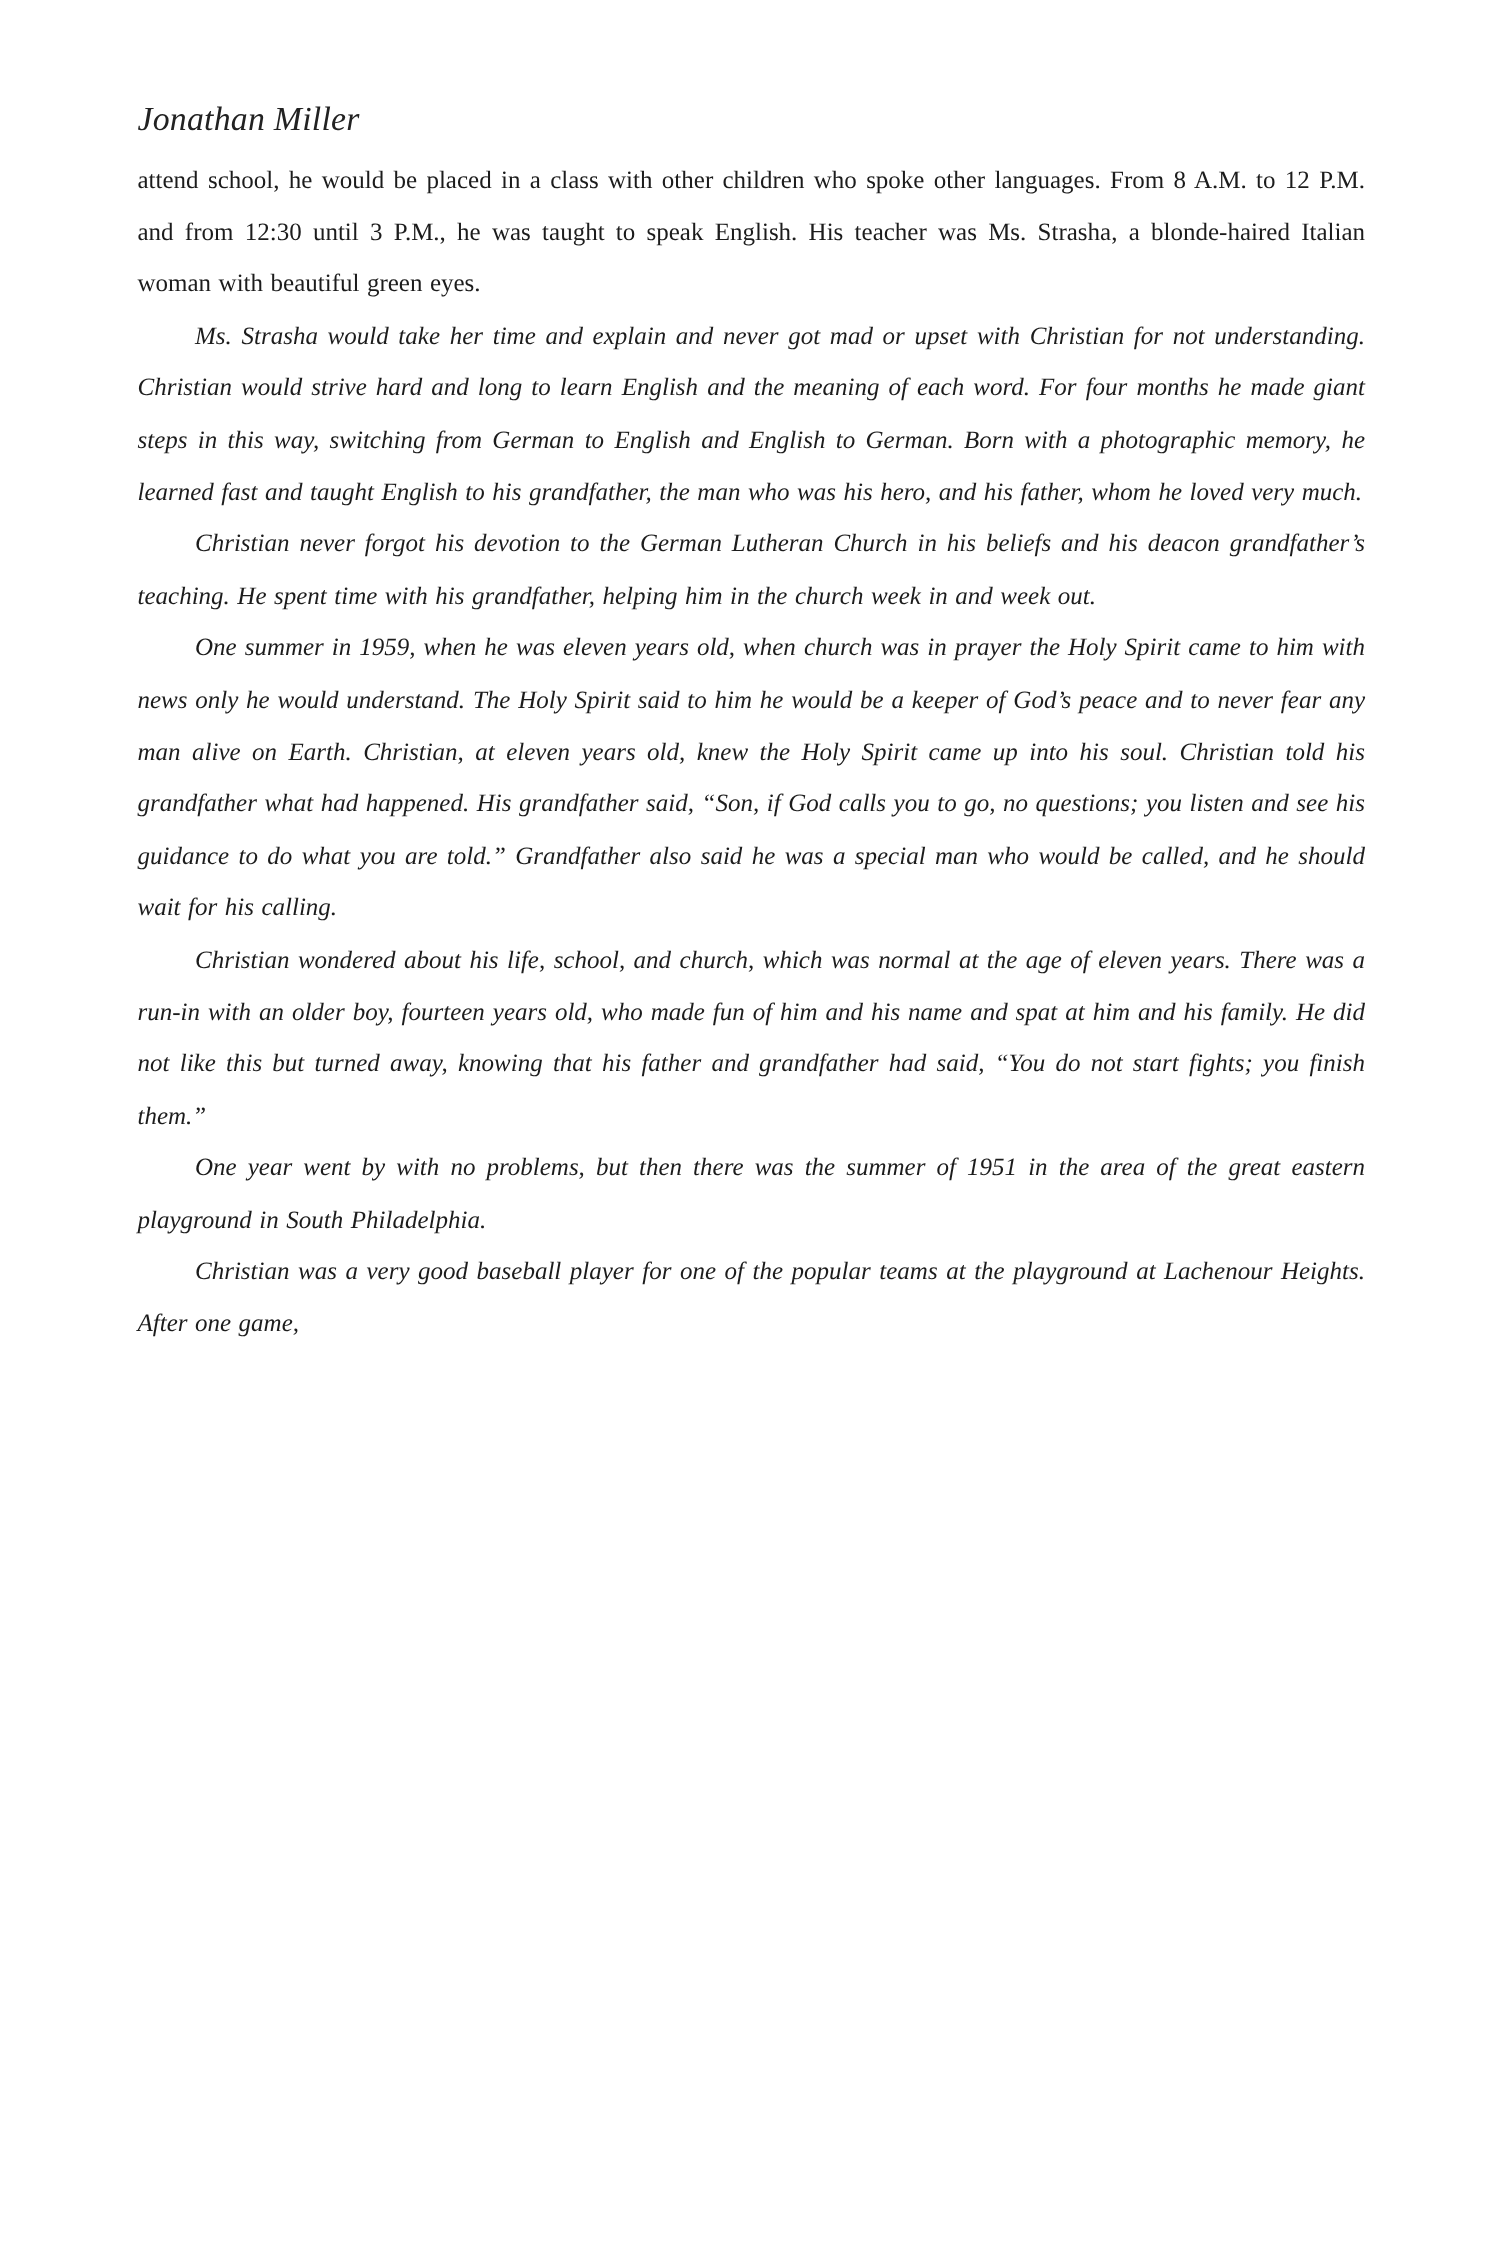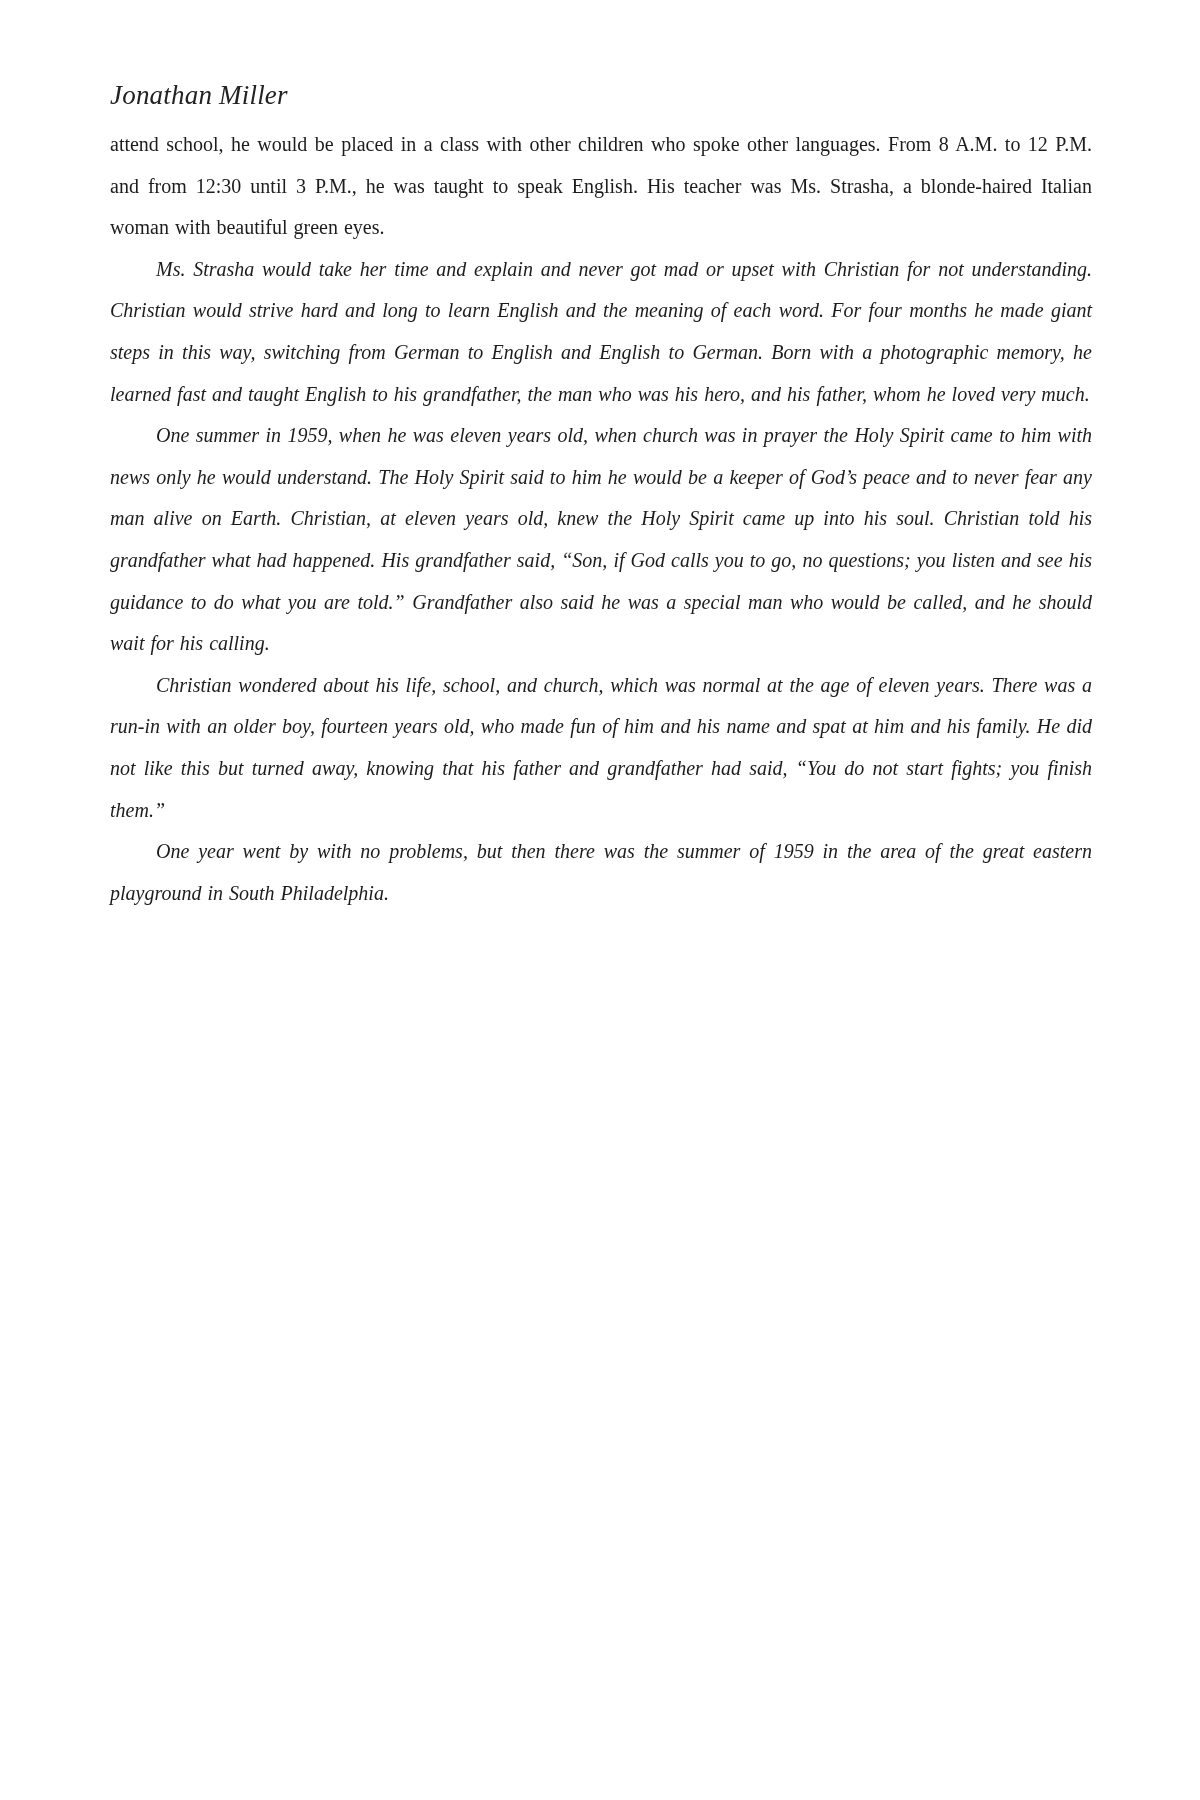--- a/index.html
+++ b/index.html
@@ -56,19 +56,21 @@
 </style>
 </head>
 <body>
 
 <div class="page">
   <div class="running-header">Jonathan Miller</div>
 
   <div class="text-block">
       <p class="para">attend school, he would be placed in a class with other children who spoke other languages. From 8 A.M. to 12 P.M. and from 12:30 until 3 P.M., he was taught to speak English. His teacher was Ms. Strasha, a blonde-haired Italian woman with beautiful green eyes.</p>
       <p class="para indent">Ms. Strasha would take her time and explain and never got mad or upset with Christian for not understanding. Christian would strive hard and long to learn English and the meaning of each word. For four months he made giant steps in this way, switching from German to English and English to German. Born with a photographic memory, he learned fast and taught English to his grandfather, the man who was his hero, and his father, whom he loved very much.</p>
+      <p class="para indent">Christian never forgot his devotion to the German Lutheran Church in his beliefs and his deacon grandfather’s teaching. He spent time with his grandfather, helping him in the church week in and week out.</p>
       <p class="para indent">One summer in 1959, when he was eleven years old, when church was in prayer the Holy Spirit came to him with news only he would understand. The Holy Spirit said to him he would be a keeper of God’s peace and to never fear any man alive on Earth. Christian, at eleven years old, knew the Holy Spirit came up into his soul. Christian told his grandfather what had happened. His grandfather said, “Son, if God calls you to go, no questions; you listen and see his guidance to do what you are told.” Grandfather also said he was a special man who would be called, and he should wait for his calling.</p>
       <p class="para indent">Christian wondered about his life, school, and church, which was normal at the age of eleven years. There was a run-in with an older boy, fourteen years old, who made fun of him and his name and spat at him and his family. He did not like this but turned away, knowing that his father and grandfather had said, “You do not start fights; you finish them.”</p>
-      <p class="para indent">One year went by with no problems, but then there was the summer of 1959 in the area of the great eastern playground in South Philadelphia.</p>
+      <p class="para indent">One year went by with no problems, but then there was the summer of 1951 in the area of the great eastern playground in South Philadelphia.</p>
+      <p class="para indent">Christian was a very good baseball player for one of the popular teams at the playground at Lachenour Heights. After one game,</p>
     </div>
 
   <div class="page-number">4</div>
 </div>
 
 </body></html>

